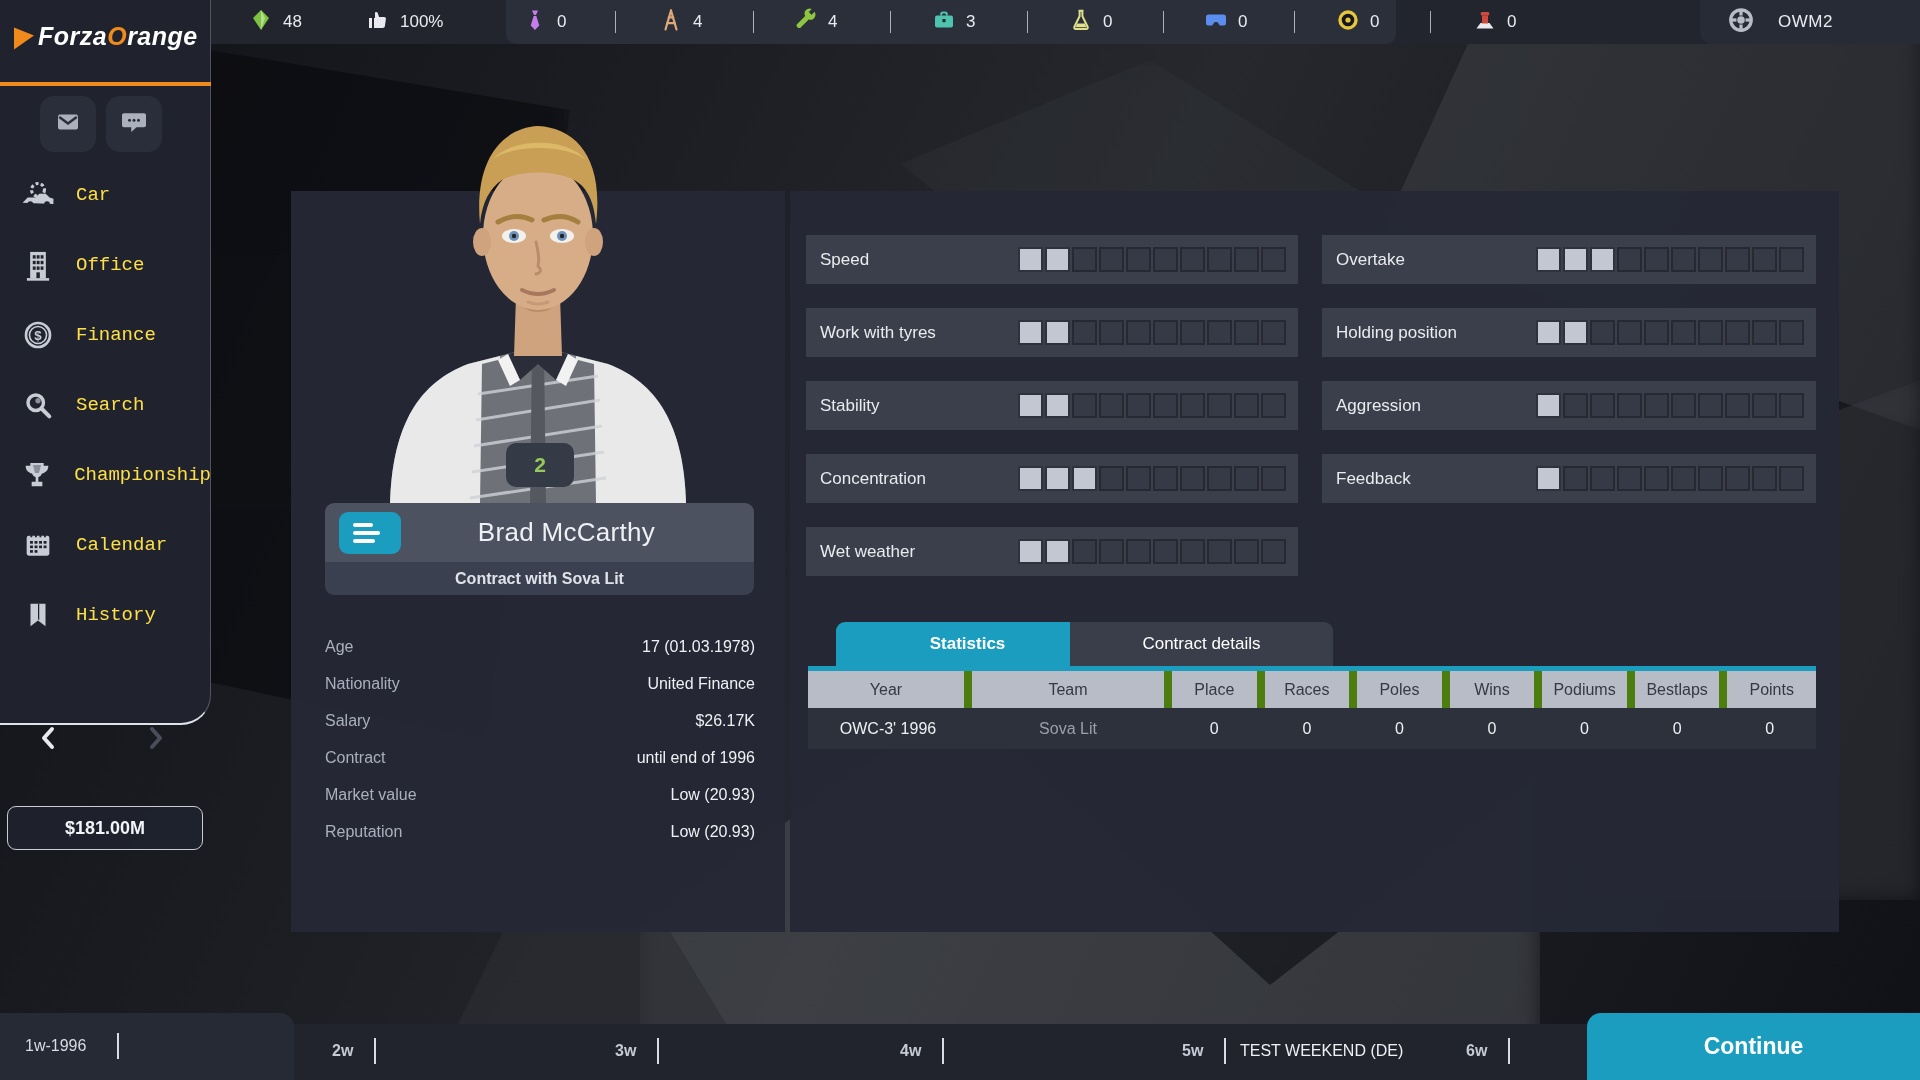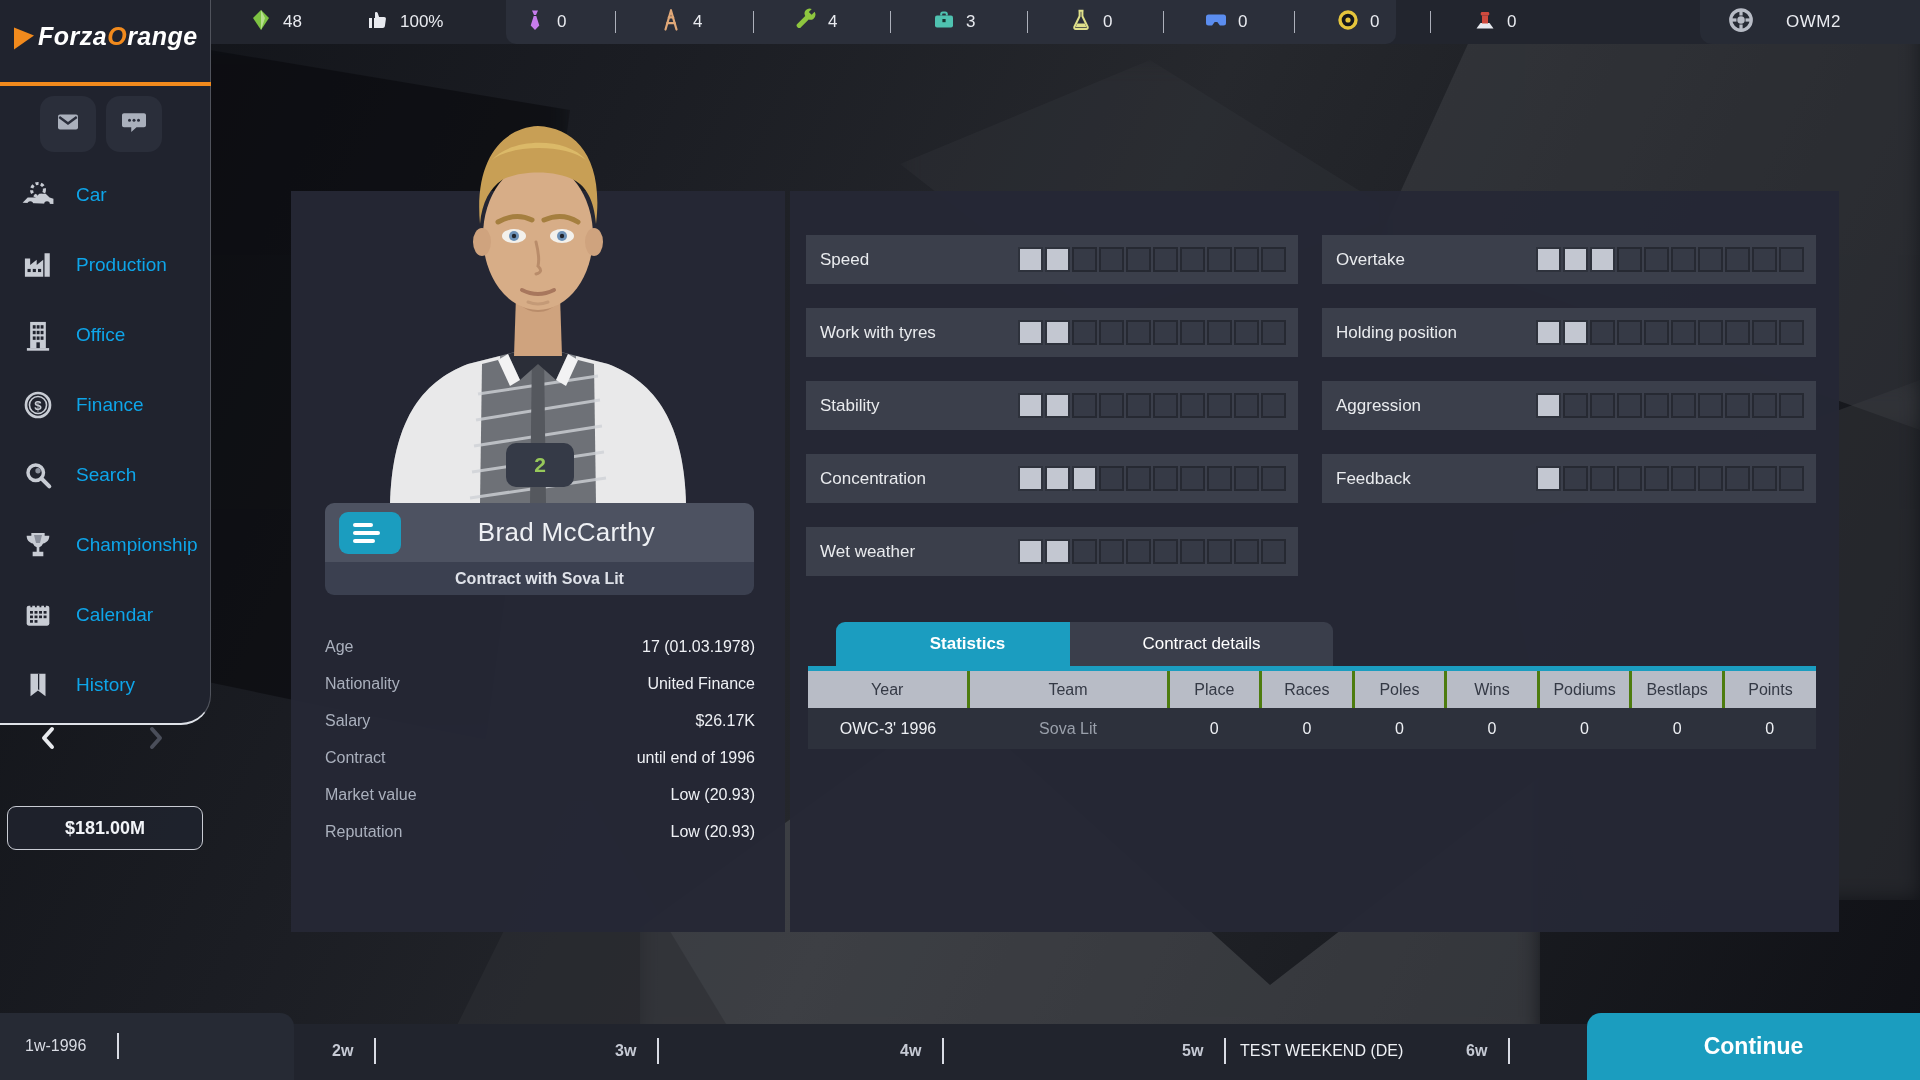--- a/index.html
+++ b/index.html
@@ -17,36 +17,36 @@
   .f5{left:900px;top:60px;width:500px;height:260px;background:#35373c;opacity:.35;clip-path:polygon(0 40%,50% 0,100% 60%,40% 100%);}
   .f6{left:430px;top:780px;width:330px;height:300px;background:#2d2f34;opacity:.6;clip-path:polygon(0 100%,45% 0,100% 100%);}
 
   
   .topbar{position:absolute;left:0;top:0;width:1920px;height:44px;background:#22252e;}
   .topbar-mid{position:absolute;left:506px;top:0;width:890px;height:44px;background:#2b2f3a;border-radius:0 0 10px 10px;}
   .topbar-right{position:absolute;left:1700px;top:0;width:220px;height:44px;background:#272b35;border-radius:0 0 0 12px;}
   .res{position:absolute;top:0;height:44px;display:flex;align-items:center;gap:10px;}
   .res .val{color:#e9ebf0;font-size:17px;}
   .tb-div{position:absolute;top:11px;width:1px;height:22px;background:#c3c7d1;opacity:.85;}
-  .profile{position:absolute;left:1726px;top:0;height:44px;display:flex;align-items:center;gap:30px;cursor:pointer;}
+  .profile{position:absolute;left:1726px;top:0;height:44px;display:flex;align-items:center;gap:22px;cursor:pointer;}
   .profile .val{color:#e9ebf0;font-size:17px;letter-spacing:.5px;}
 
   
   .sidebar{position:absolute;left:0;top:0;width:211px;height:725px;background:#20232e;
     border-bottom:2px solid #dfe2e8;border-right:1px solid rgba(223,226,232,.25);border-bottom-right-radius:30px;}
   .logo{position:absolute;left:14px;top:22px;display:flex;align-items:center;gap:4px;cursor:pointer;}
   .logo-arrow{width:0;height:0;border-left:20px solid #f18a1d;border-top:11px solid transparent;border-bottom:11px solid transparent;transform:skewY(-8deg);}
   .logo-text{font-size:25px;font-weight:bold;font-style:italic;color:#ffffff;letter-spacing:.5px;}
   .logo-text .accent{color:#f18a1d;}
   .logo-line{position:absolute;left:0;top:82px;width:211px;height:4px;background:#f18a1d;}
   .quick{position:absolute;top:96px;display:flex;align-items:center;justify-content:center;width:56px;height:56px;border-radius:14px;background:#2a2e3a;cursor:pointer;}
   .quick.mail{left:40px;} .quick.chat{left:106px;}
   .menu{position:absolute;left:0;top:160px;width:211px;}
   .side-item{height:70px;display:flex;align-items:center;gap:18px;padding-left:18px;cursor:pointer;}
-  .side-item .lbl{color:#0ea5e9;font-size:19px;}
+  .side-item .lbl{color:#fde047;font-size:19px;font-family:Liberation Mono, monospace;}
   .side-icon{width:40px;height:36px;display:flex;align-items:center;justify-content:center;}
 
   .pager{position:absolute;left:0;top:720px;width:211px;height:36px;}
   .chev{position:absolute;top:0;width:36px;height:36px;cursor:pointer;display:flex;align-items:center;justify-content:center;}
   .chev svg{display:block;}
   .chev.prev{left:30px;} .chev.next{left:138px;}
   .budget{position:absolute;left:7px;top:806px;width:196px;height:44px;border:1px solid #c9ccd4;border-radius:9px;
     background:rgba(32,35,46,.85);display:flex;align-items:center;justify-content:center;color:#f2f4f8;font-size:18px;font-weight:bold;cursor:pointer;}
 
   
@@ -77,21 +77,21 @@
   .sq{width:25px;height:25px;background:#363a46;border:2px solid #262932;}
   .sq.filled{background:#c3c7d1;border-color:#2e323c;}
 
   
   .tab{position:absolute;top:622px;width:263px;height:44px;display:flex;align-items:center;justify-content:center;
     color:#fff;font-size:17px;cursor:pointer;}
   .tab.active{left:836px;background:#1b9dc0;border-radius:9px 9px 0 0;font-weight:bold;}
   .tab.inactive{left:1070px;background:#3a3e4b;border-radius:0 9px 0 0;}
   .table-wrap{position:absolute;left:808px;top:666px;width:1008px;border-top:5px solid #1b9dc0;}
   table.stats{width:100%;border-collapse:collapse;table-layout:fixed;}
-  table.stats thead th{background:#b8bcc6;color:#343945;font-weight:normal;font-size:16px;height:37px;border-right:3px solid #4d7c0f;}
+  table.stats thead th{background:#b8bcc6;color:#343945;font-weight:normal;font-size:16px;height:37px;border-right:8px solid #4d7c0f;}
   table.stats thead th:last-child{border-right:none;}
   table.stats tbody td{background:#2d313c;color:#eef0f4;font-size:16px;height:41px;text-align:center;}
   table.stats tbody td.team{color:#9aa0ab;}
 
   
   .bottombar{position:absolute;left:0;top:1024px;width:1920px;height:56px;background:#21242d;}
   .curweek-box{position:absolute;left:0;top:1013px;width:294px;height:67px;background:#262a34;border-radius:0 14px 0 0;}
   .curweek-box .wk{position:absolute;left:25px;top:24px;color:#d9dce4;font-size:16px;}
   .curweek-box .dv{position:absolute;left:117px;top:20px;width:2px;height:26px;background:#d9dce4;}
   .week{position:absolute;top:1042px;color:#c6cad4;font-size:16px;font-weight:bold;cursor:pointer;}
@@ -238,33 +238,20 @@
         <div class="side-item">
           <span class="side-icon">
             <svg width="36" height="32" viewBox="0 0 28 24">
               <circle cx="14" cy="8" r="5" fill="none" stroke="#c8ccd4" stroke-width="2.4" stroke-dasharray="2.4 1.8"></circle>
               <path fill="#c8ccd4" d="M2 18l4-4h6l3-3h5l3 3 3 1v4z"></path>
               <circle cx="8" cy="19" r="2.2" fill="#20232e"></circle>
               <circle cx="21" cy="19" r="2.2" fill="#20232e"></circle>
             </svg>
           </span>
           <span class="lbl">Car</span>
-        </div>
-        <div class="side-item">
-          <span class="side-icon">
-            <svg width="34" height="32" viewBox="0 0 26 24">
-              <path fill="#c8ccd4" d="M3 21V7h4v5l5-4v4l5-4v13z M18 9V3h4v18h-4z"></path>
-              <g fill="#20232e">
-                <rect x="5" y="15" width="2.4" height="2.4"></rect>
-                <rect x="9" y="15" width="2.4" height="2.4"></rect>
-                <rect x="13" y="15" width="2.4" height="2.4"></rect>
-              </g>
-            </svg>
-          </span>
-          <span class="lbl">Production</span>
         </div>
         <div class="side-item">
           <span class="side-icon">
             <svg width="32" height="34" viewBox="0 0 24 26">
               <rect x="6" y="3" width="12" height="20" fill="#c8ccd4"></rect>
               <rect x="3.5" y="23" width="17" height="2" fill="#c8ccd4"></rect>
               <g fill="#20232e">
                 <rect x="8" y="5.5" width="2.2" height="2.6"></rect>
                 <rect x="11" y="5.5" width="2.2" height="2.6"></rect>
                 <rect x="14" y="5.5" width="2.2" height="2.6"></rect>

